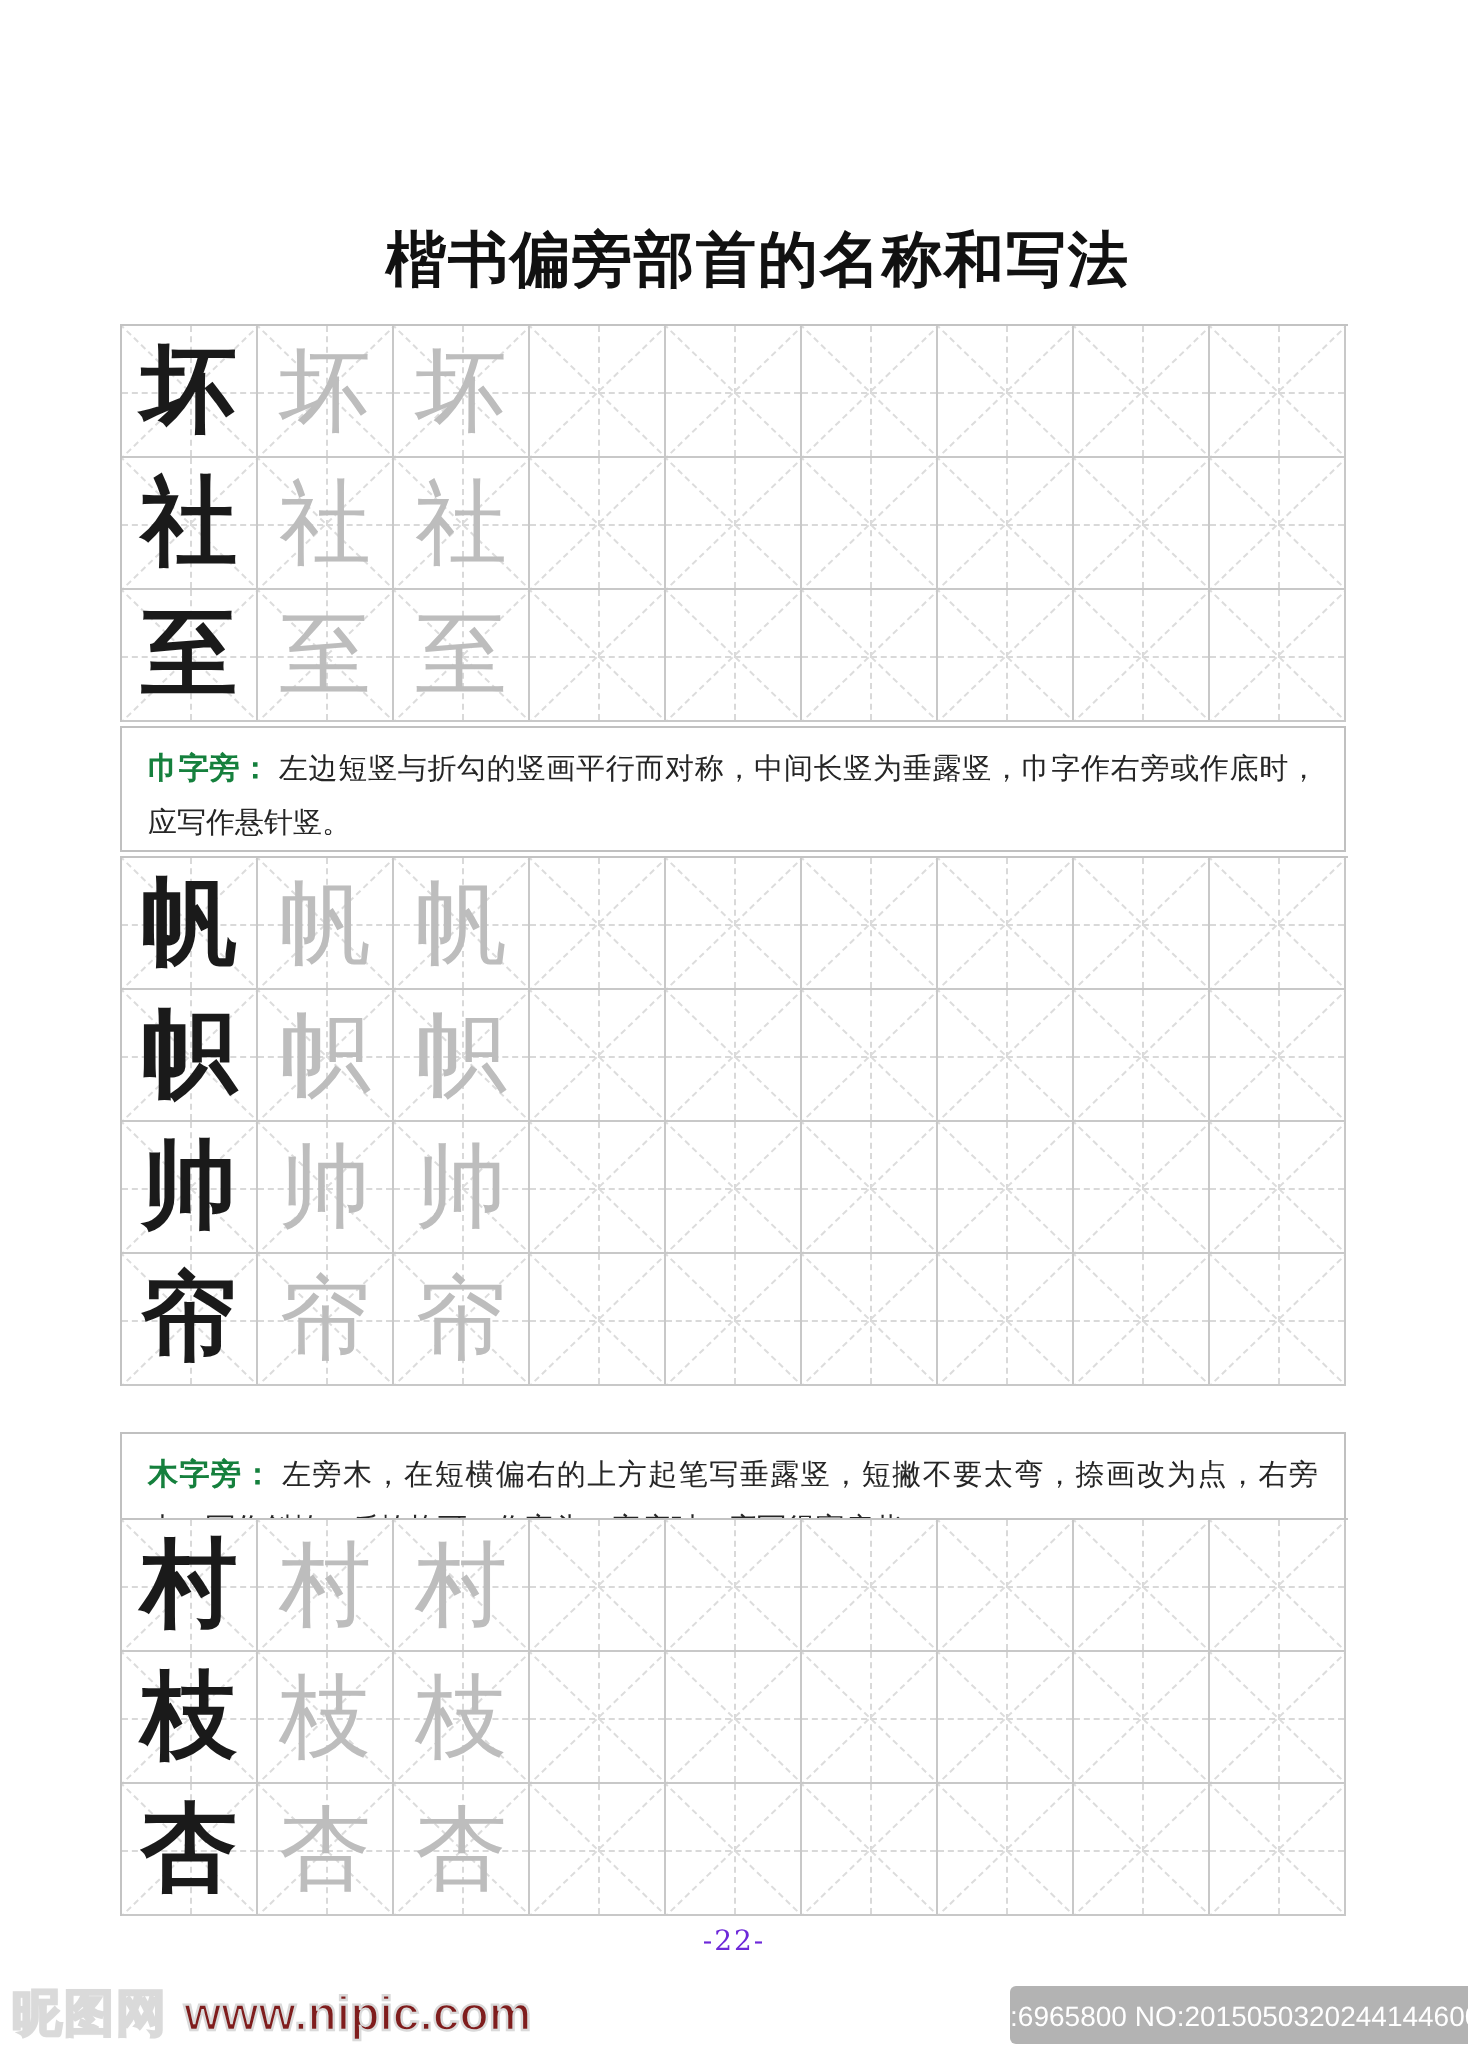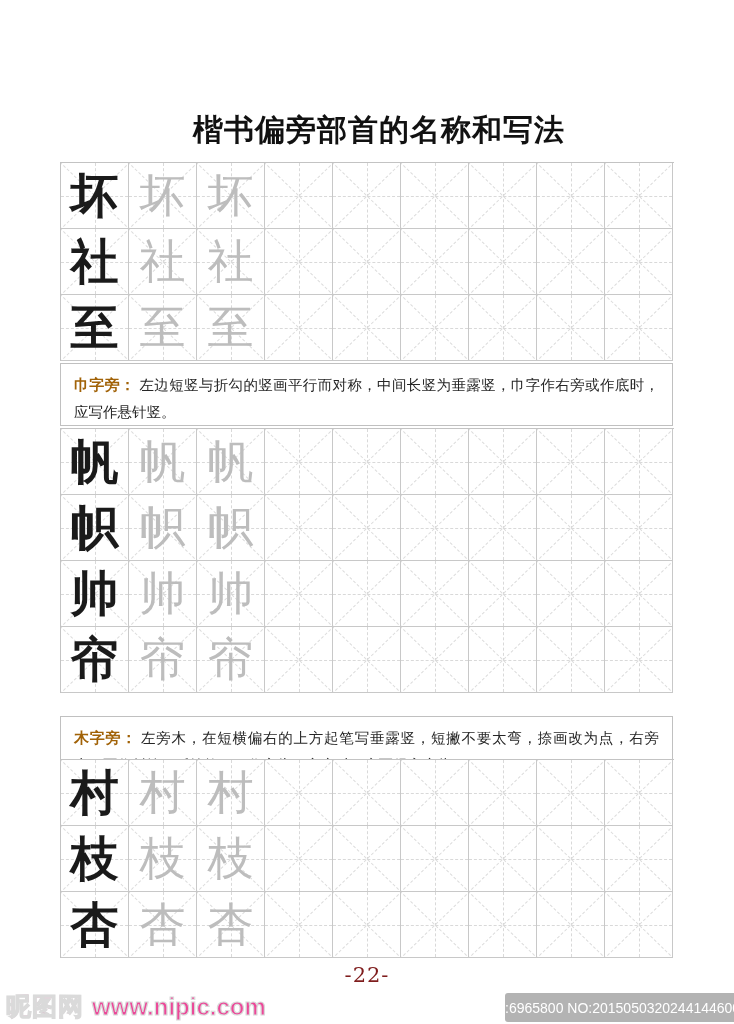--- a/index.html
+++ b/index.html
@@ -47,33 +47,33 @@
     position:absolute;left:60px;width:613px;box-sizing:border-box;
     border:1px solid #c0c0c0;background:#fff;
     padding:7px 13px 6px 13px;
     font-size:14.5px;line-height:27px;color:#262626;
     font-family:"DejaVu Serif","Liberation Serif",serif;
     text-align:justify;
   }
   .n1{top:363px;height:63px;}
   .n2{top:716px;height:68px;}
   .note b{
-    font-family:"Liberation Sans",sans-serif;font-weight:bold;color:#a16207;
+    font-family:"Liberation Sans",sans-serif;font-weight:bold;color:#15803d;
     margin-right:4px;font-size:15px;
   }
   
   .page-number{
     position:absolute;top:963px;left:0;width:734px;text-align:center;
-    font-size:21px;color:#7f1d1d;letter-spacing:1px;
+    font-size:14px;color:#6d28d9;letter-spacing:1px;
     font-family:"DejaVu Serif","Liberation Serif",serif;
   }
   .wm-logo{
     position:absolute;left:6px;top:990px;height:32px;
     font-size:25px;font-weight:bold;letter-spacing:1px;
-    color:#ec4899;
+    color:#7f1d1d;
     -webkit-text-stroke:1.2px #dadada;
     text-shadow:0 0 1px #e2e2e2;
     font-family:"Liberation Sans",sans-serif;white-space:nowrap;
   }
   .wm-logo .url{font-size:24px;letter-spacing:0;}
   .id-bar{
     position:absolute;right:0;top:993px;width:229px;height:29px;
     background:#b3b3b3;border-radius:3px 0 0 3px;
     color:#ffffff;font-size:14px;
     display:flex;align-items:center;justify-content:center;

